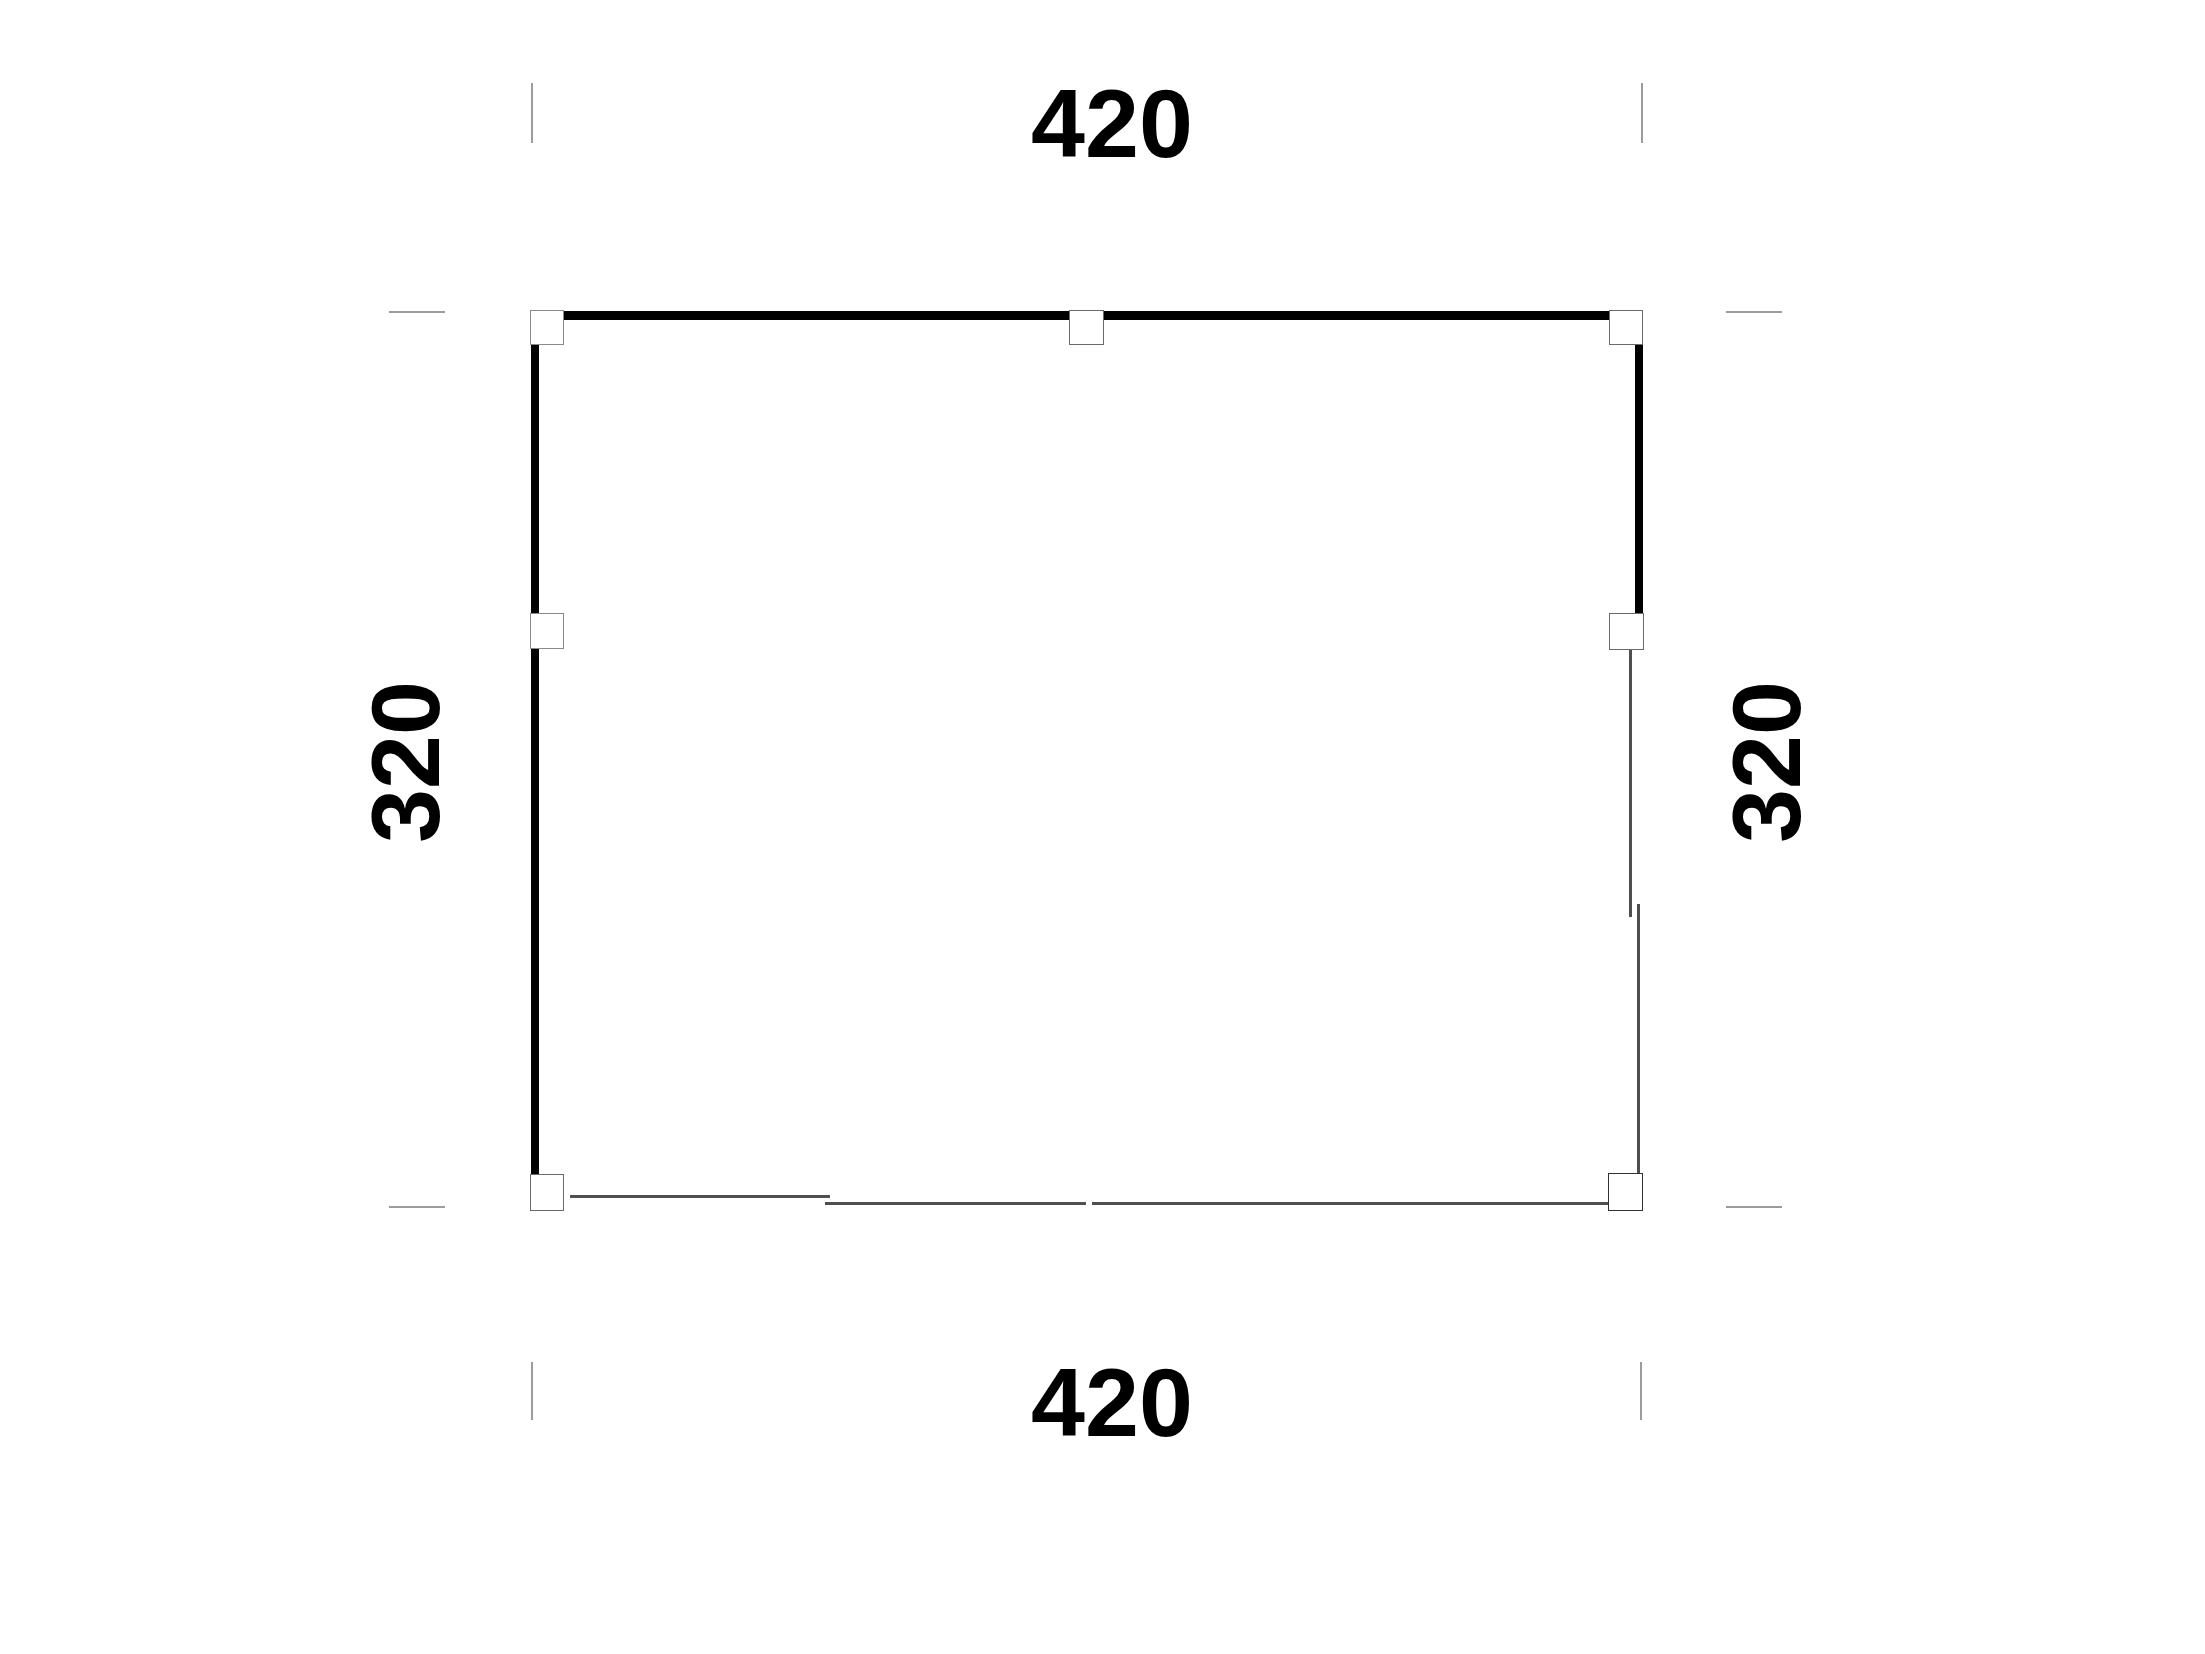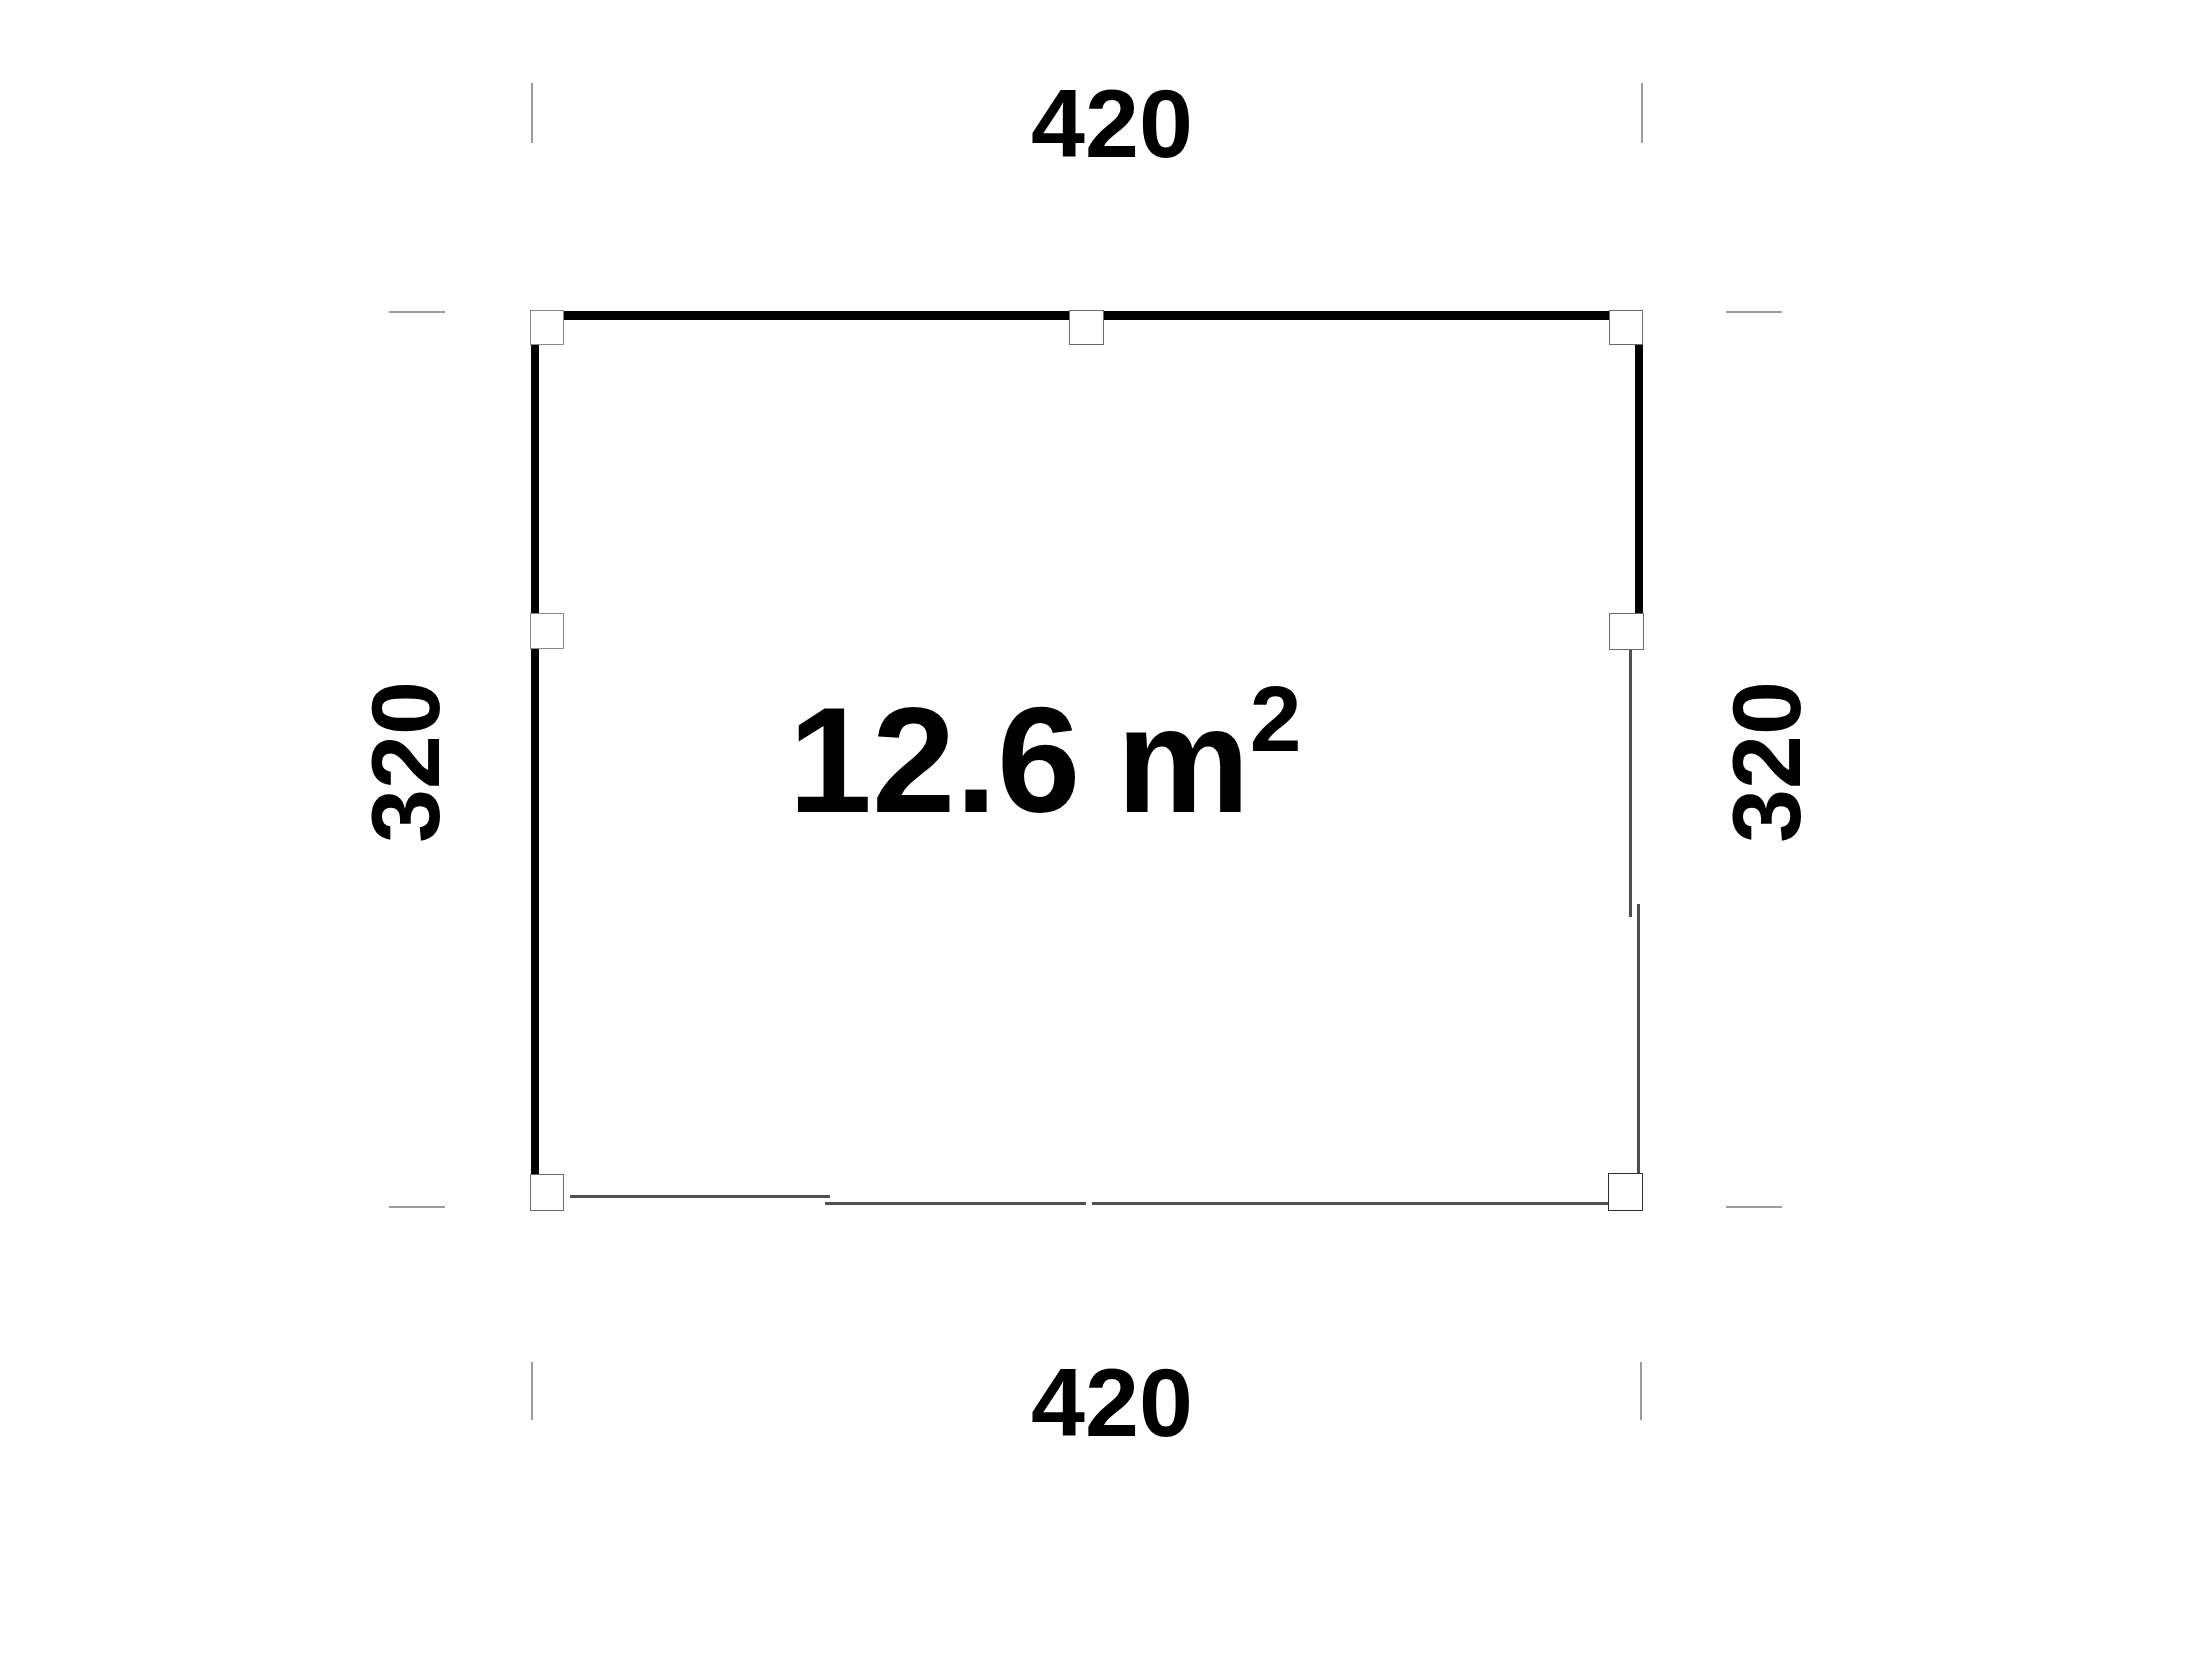--- a/index.html
+++ b/index.html
@@ -109,18 +109,15 @@
   <div class="post light" style="left:530px;  top:613px;  width:34px; height:36px;"></div>
   <div class="post" style="left:1609px; top:613px;  width:35px; height:37px;"></div>
   <div class="post" style="left:530px;  top:1174px; width:34px; height:37px;"></div>
   <div class="post dark" style="left:1608px; top:1173px; width:35px; height:38px;"></div>
 
   <div class="dim-label" style="left:1112px; top:75px;">420</div>
   <div class="dim-label" style="left:1112px; top:1354px;">420</div>
   <div class="dim-label rot" style="left:405px;  top:762px;">320</div>
   <div class="dim-label rot" style="left:1766px; top:762px;">320</div>
 
-  <div class="area-label" style="left:1045px; top:760px;">
-    <span class="val">12.6</span><span class="unit">m</span><span class="sup">2</span>
-  </div>
 
 </div>
 
 
 </body></html>

